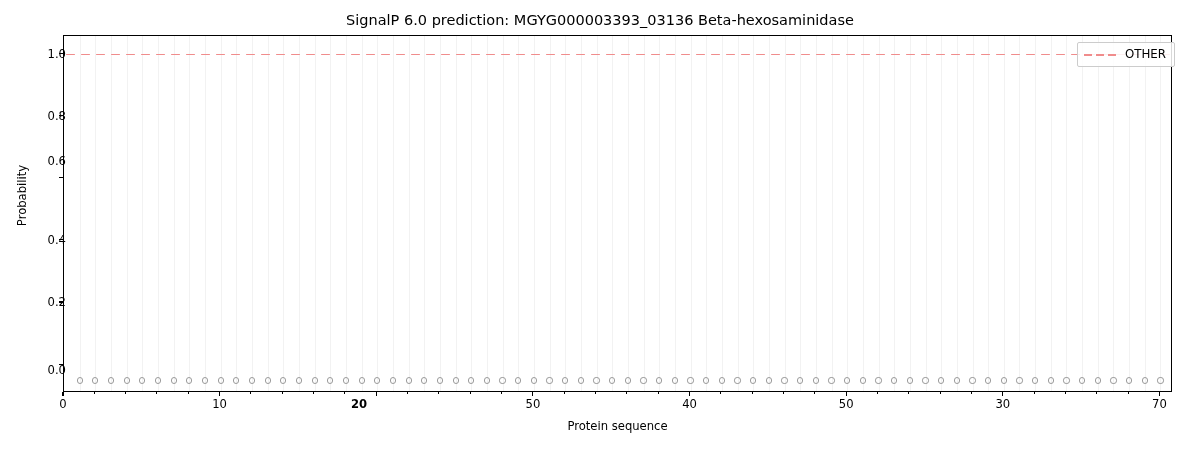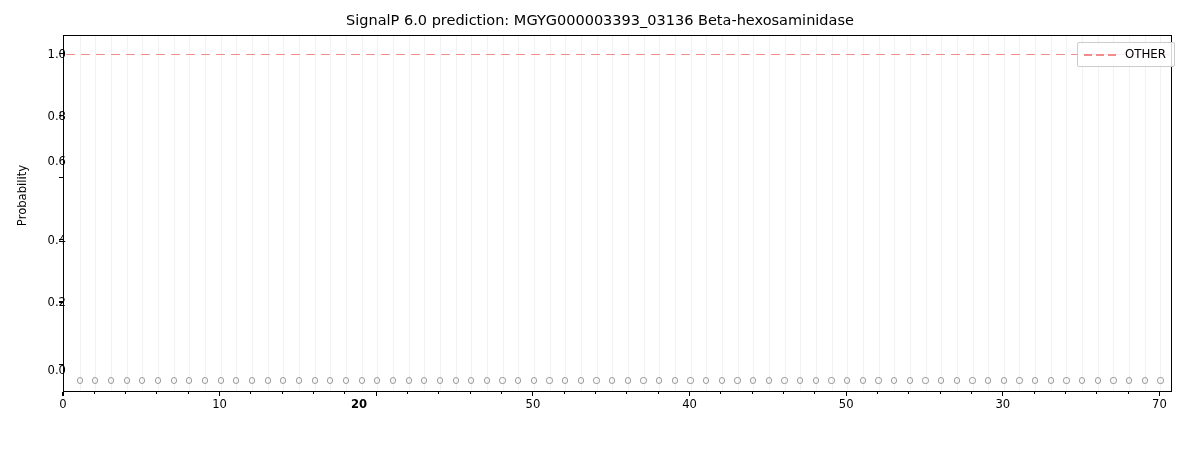--- a/index.html
+++ b/index.html
@@ -458,20 +458,21 @@
       <div class="xtick-minor" style="left: 908.35px;"></div>
       <div class="xtick-minor" style="left: 939.68px;"></div>
       <div class="xtick-minor" style="left: 971px;"></div>
       <div class="xtick-minor" style="left: 1033.66px;"></div>
       <div class="xtick-minor" style="left: 1064.99px;"></div>
       <div class="xtick-minor" style="left: 1096.31px;"></div>
       <div class="xtick-minor" style="left: 1127.64px;"></div>
     </div>
 
   <div id="ylabel">Probability</div>
+  <div id="xlabel">Protein sequence</div>
 
   <div id="legend">
     <span id="legend-swatch">
         <i></i>
         <i></i>
         <i></i>
       </span>
     <span id="legend-label">OTHER</span>
   </div>
 

